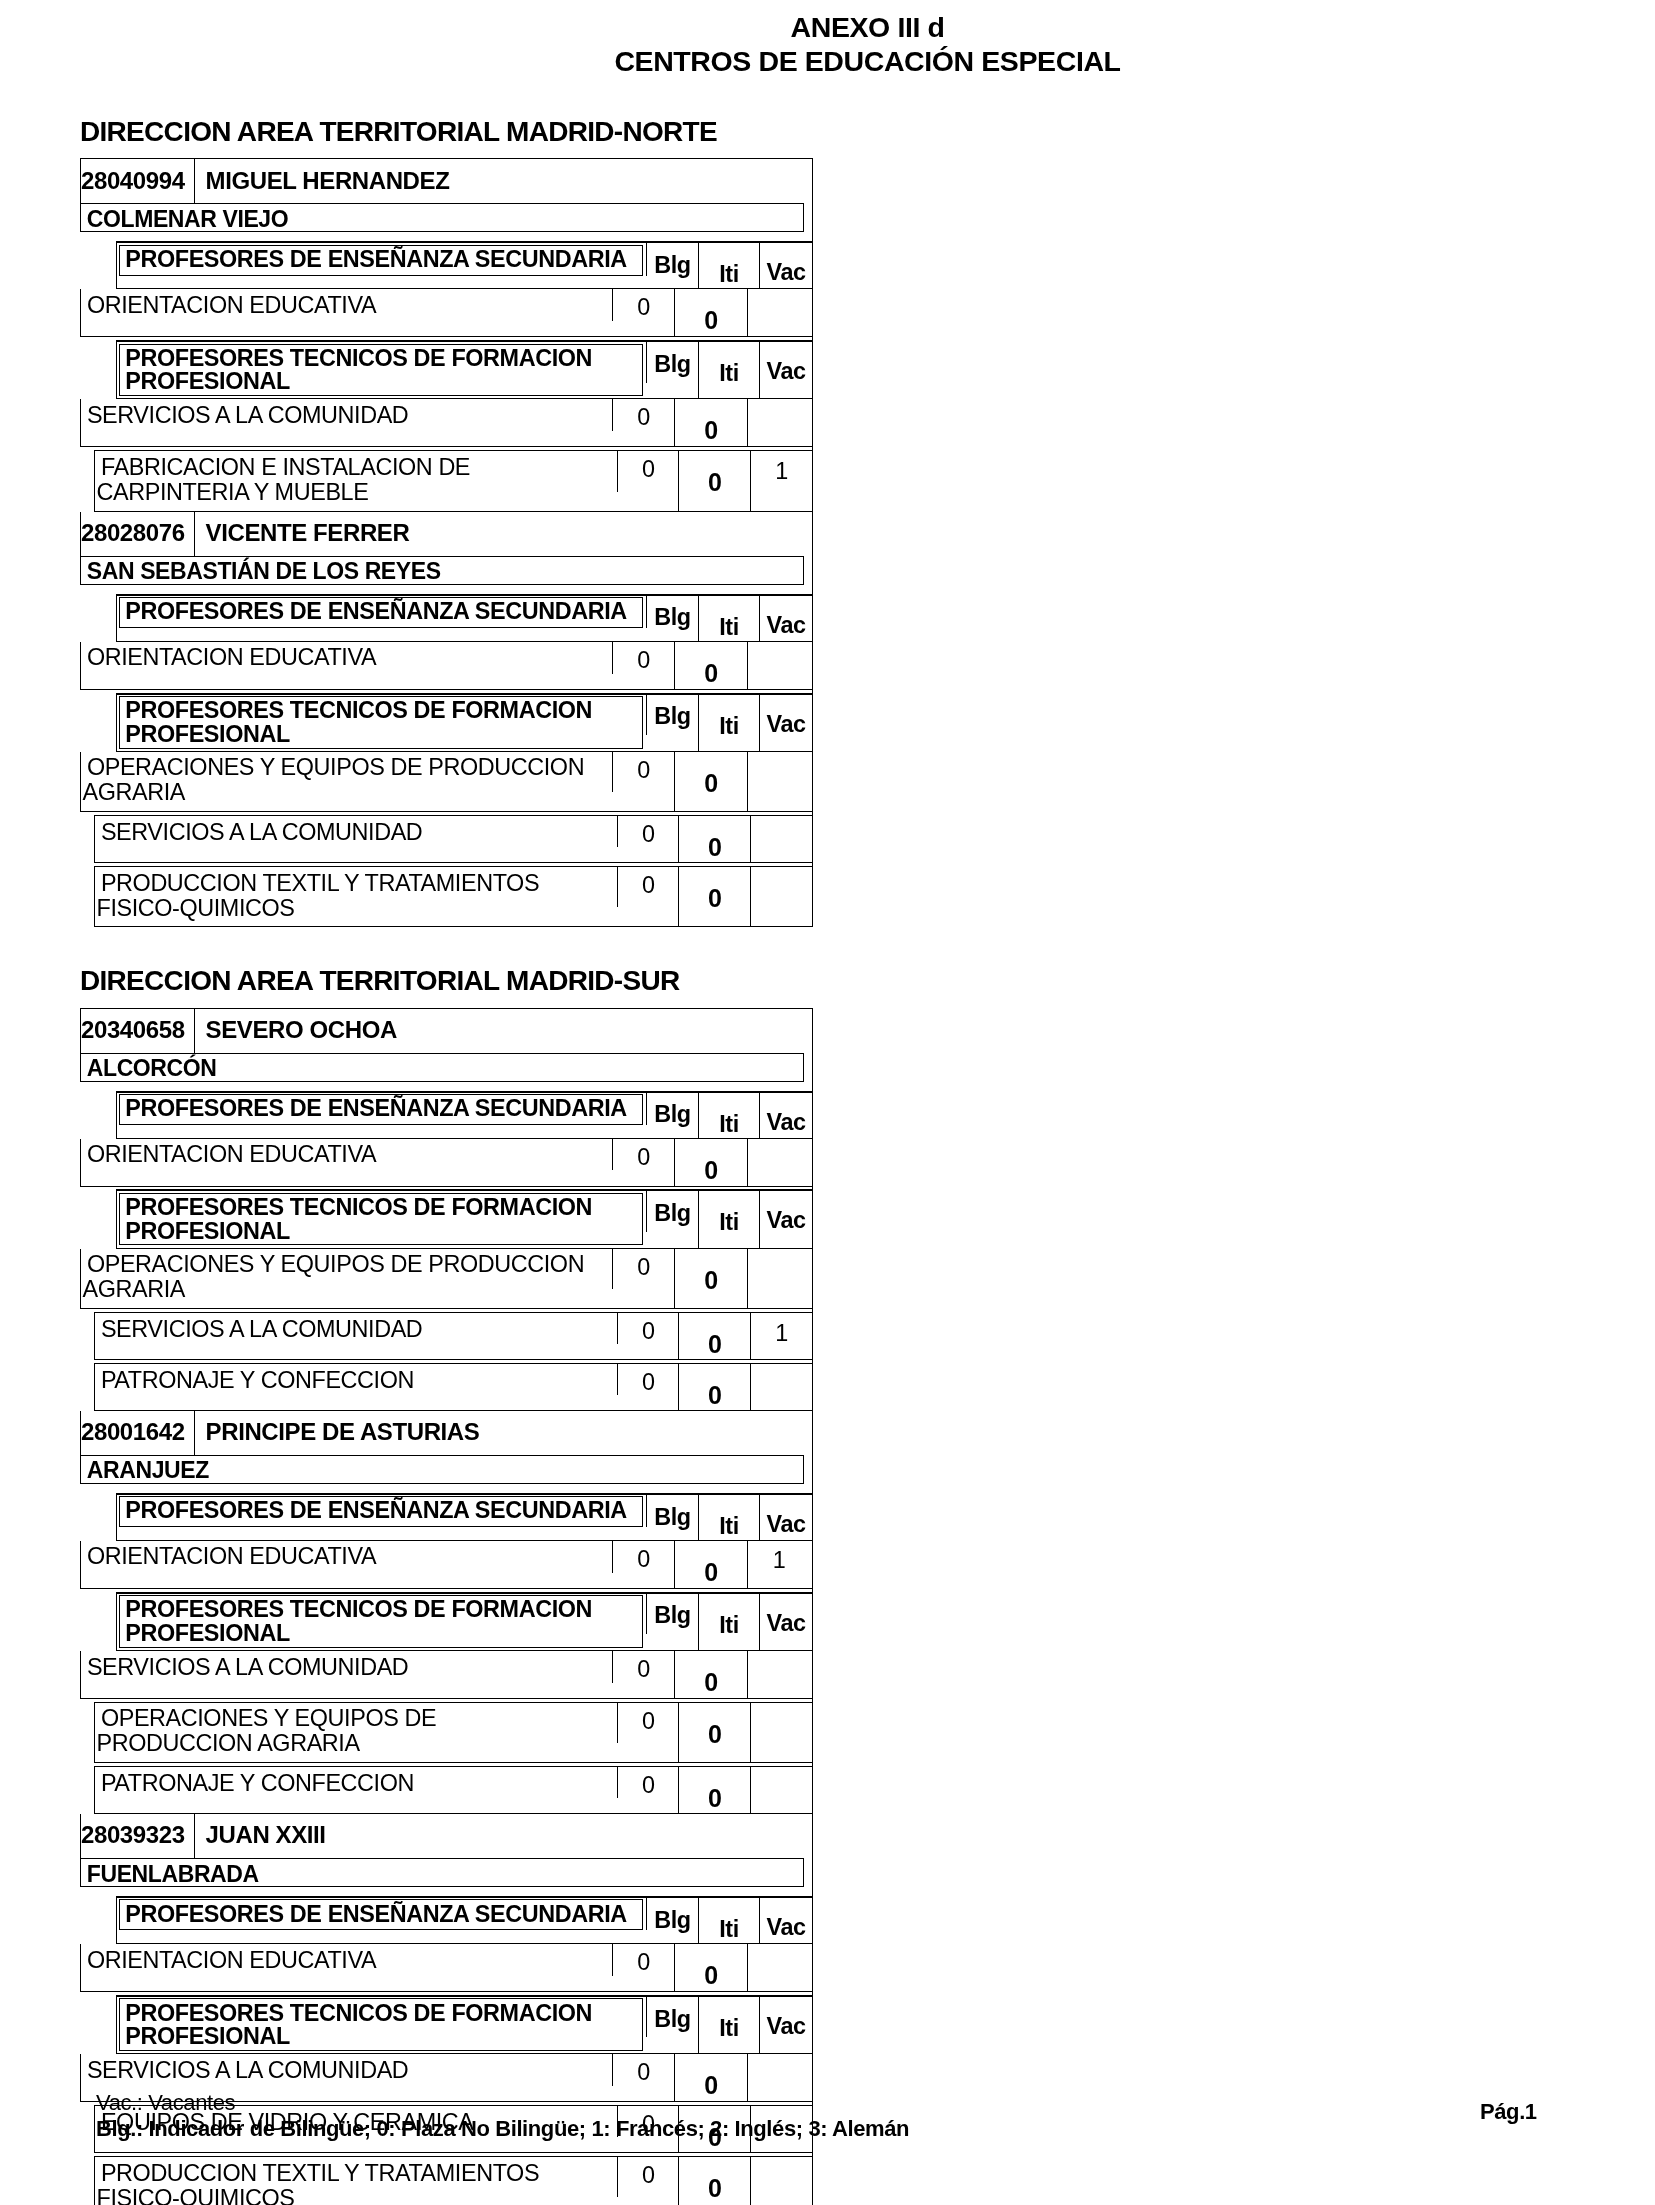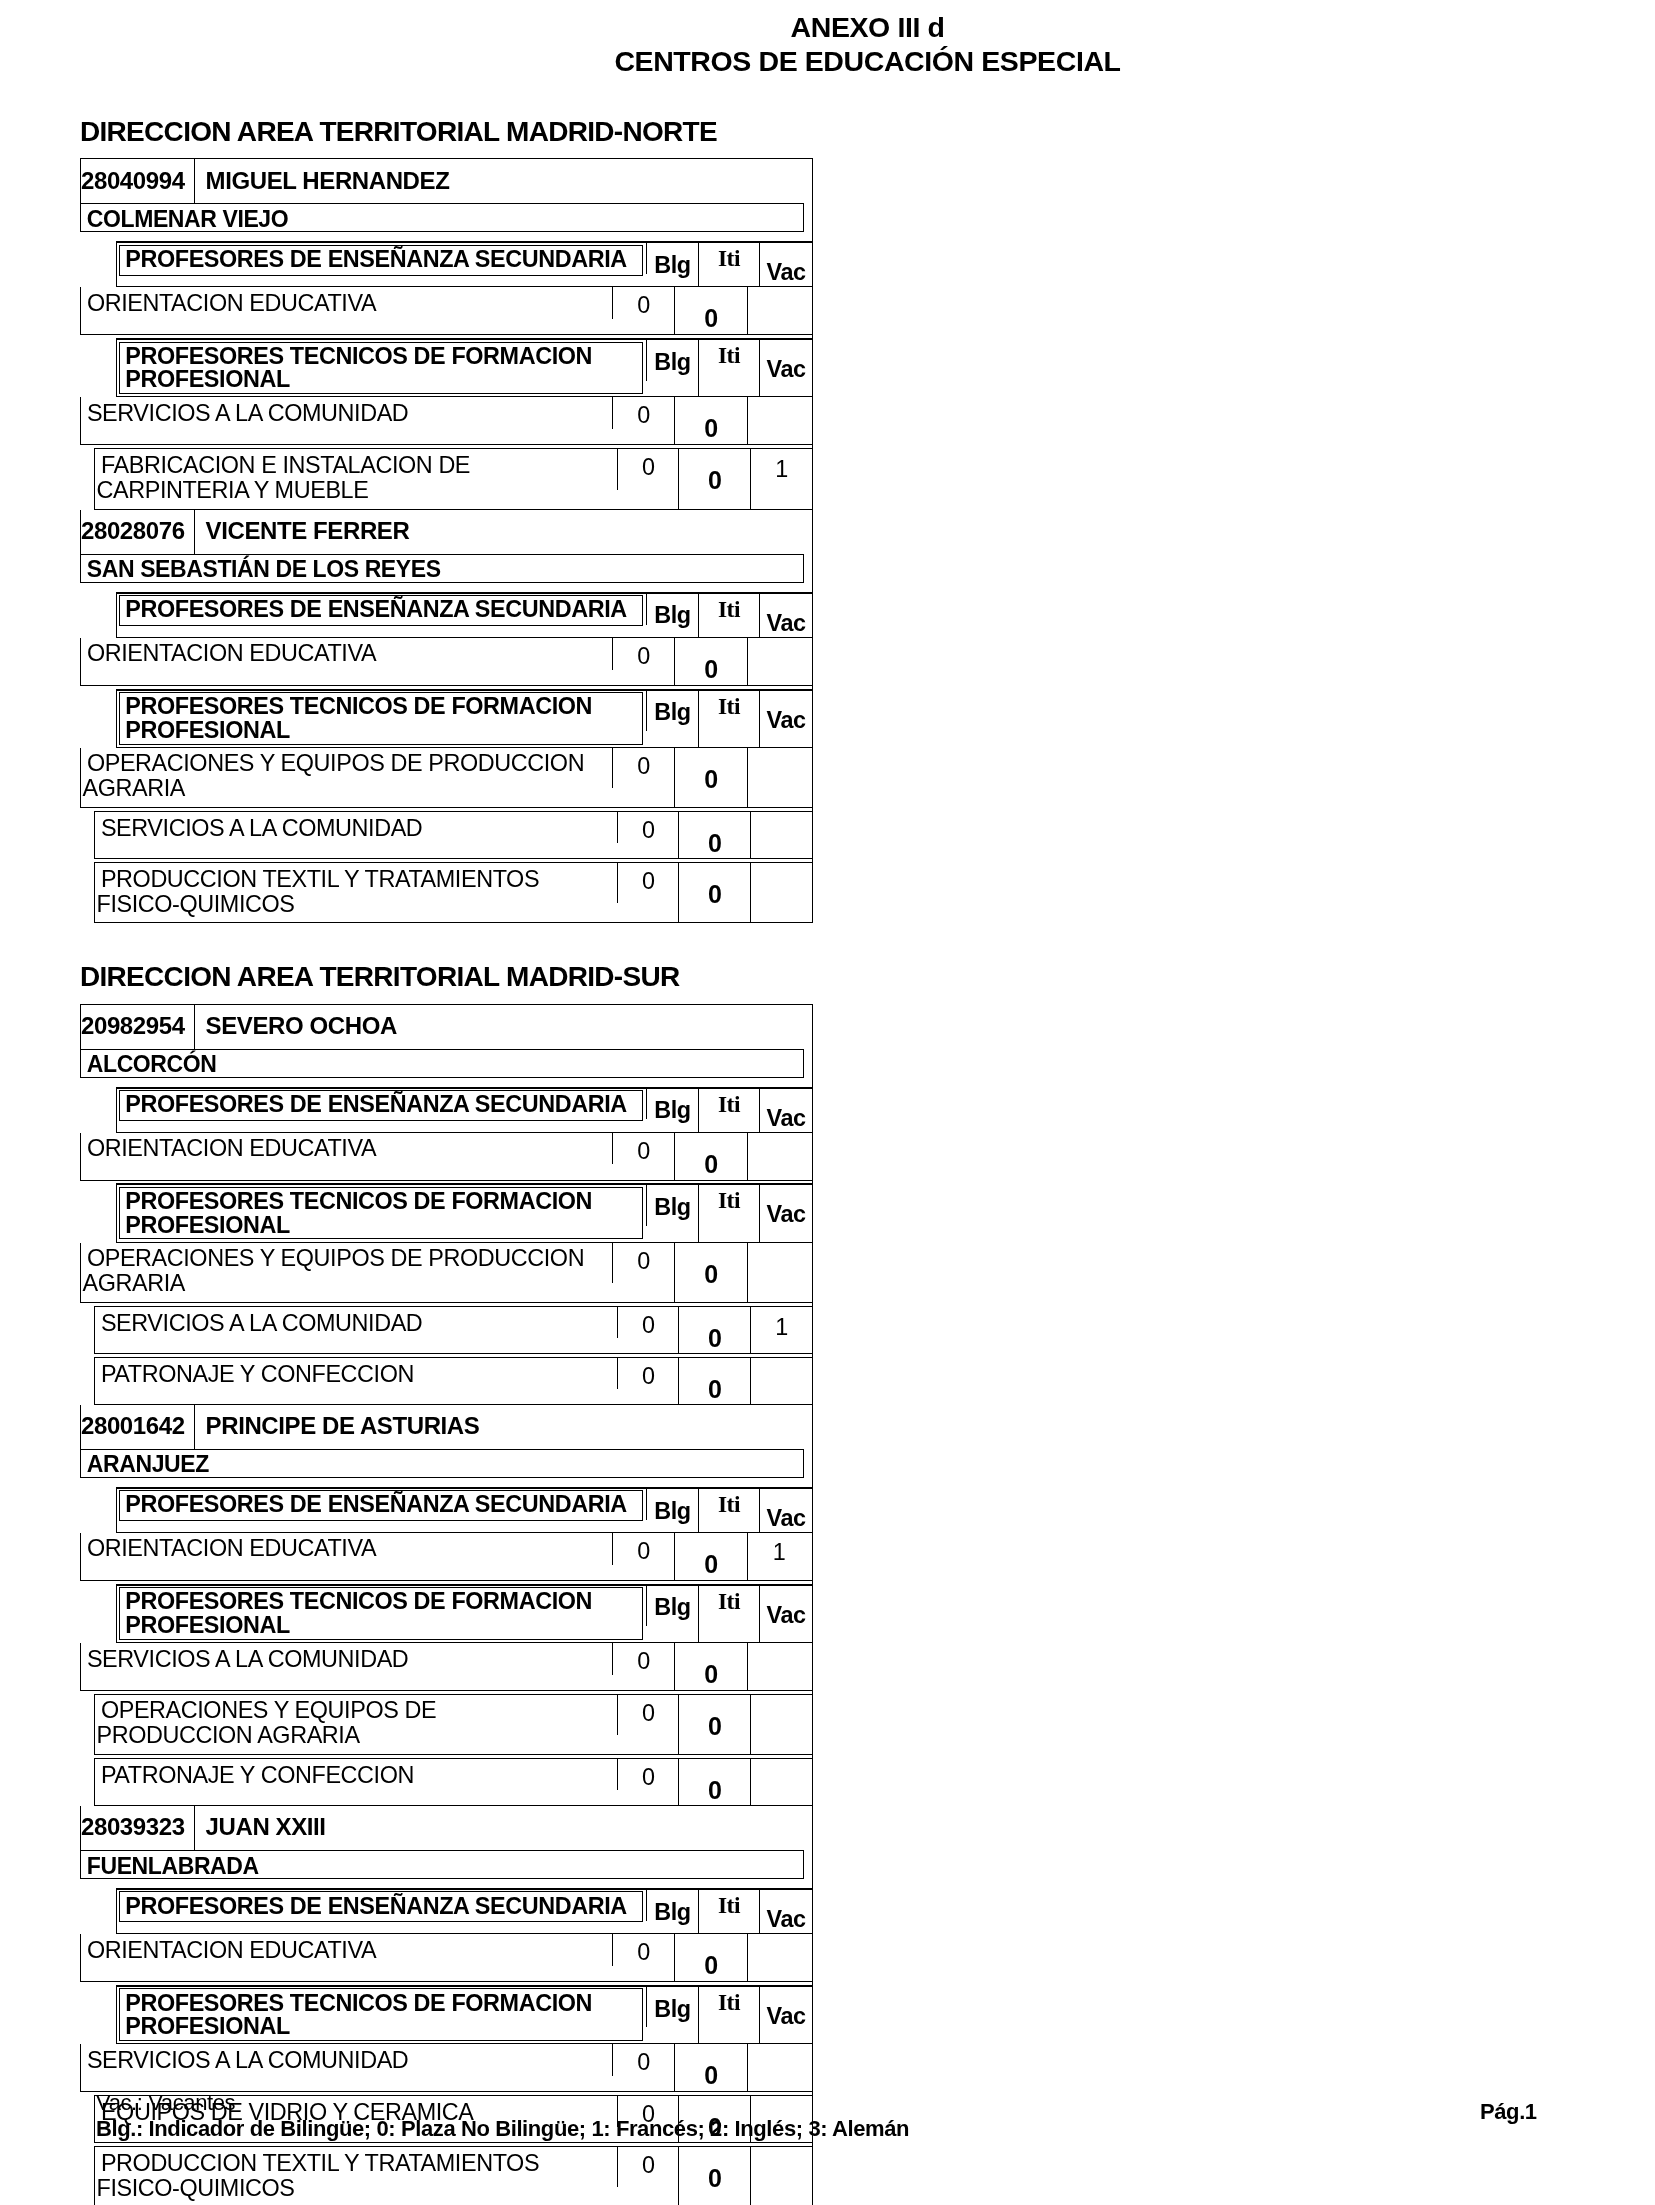--- a/index.html
+++ b/index.html
@@ -63,21 +63,21 @@
     border-right:1.5px solid #000;
   }
   .gh-title-box {
     border:1.5px solid #000; box-sizing:border-box;
     margin:1.5px 4.4px 2.2px 1.5px; width:524px; min-height:31px;
     font-weight:bold; font-size:23.4px; line-height:23.4px;
     padding:2.2px 2.9px 1.5px 5.8px;
   }
   .gh-col { font-weight:bold; font-size:23.4px; text-align:center; box-sizing:border-box; }
   .gh-blg { width:61px; padding-top:8.8px; }
-  .gh-iti { width:73px; border-left:1.5px solid #000; padding-top:2px;font-family:Liberation Serif, serif; }
+  .gh-iti { width:73px; border-left:1.5px solid #000; padding-top:18px; }
   .gh-vac { width:63px; border-left:1.5px solid #000; padding-top:16px; }
   
   .data-row {
     display:flex; box-sizing:border-box;
     border-left:1.5px solid #000;
     border-bottom:1.5px solid #000;
     min-height:48px;
   }
   .data-row + .data-row { margin-top:2.9px; border-top:1.5px solid #000;margin-left:14px; }
   .dr-text {
@@ -204,21 +204,21 @@
           <div class="dr-cell dr-blg">0</div>
           <div class="dr-cell dr-iti">0</div>
           <div class="dr-cell dr-vac"></div>
         </div>
       </div>
     </div>
     <div class="section">
       <div class="section-heading">DIRECCION AREA TERRITORIAL MADRID-SUR</div>
       <div class="area-table">
         <div class="center-row">
-          <div class="center-code">20982954</div>
+          <div class="center-code">20340658</div>
           <div class="center-name">SEVERO OCHOA</div>
         </div>
         <div class="muni-row">
           <div class="muni-box">ALCORCÓN</div>
         </div>
         <div class="group-header">
           <div class="gh-text">
             <div class="gh-title-box">PROFESORES DE ENSEÑANZA SECUNDARIA</div>
           </div>
           <div class="gh-col gh-blg">Blg</div>

